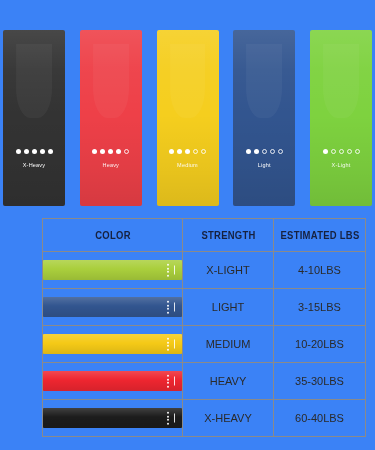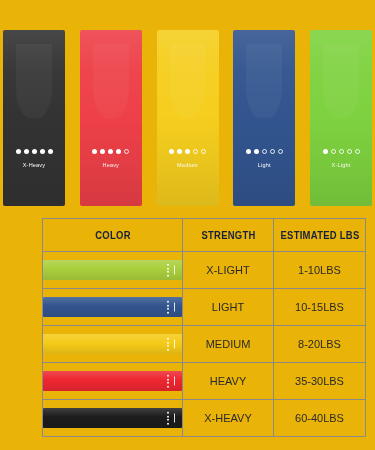--- a/index.html
+++ b/index.html
@@ -10,21 +10,21 @@
     width: 375px;
     height: 450px;
     background: #ffffff;
     font-family: "Liberation Sans", sans-serif;
     overflow: hidden;
   }
   #page {
     position: relative;
     width: 375px;
     height: 450px;
-    background: #eab308;
+    background: #3b82f6;
   }
 
   
   #bands {
     position: absolute;
     left: 0;
     top: 30px;
     width: 375px;
     height: 176px;
     display: flex;
@@ -250,51 +250,51 @@
               <div class="swatch-dots">
                 <span class="sdot"></span>
                 <span class="sdot"></span>
                 <span class="sdot"></span>
                 <span class="sdot"></span>
               </div>
               <span class="swatch-tick"></span>
             </div>
           </td>
           <td>X-LIGHT</td>
-          <td>1-10LBS</td>
+          <td>4-10LBS</td>
         </tr>
         <tr>
           <td class="swatch-cell">
             <div class="swatch" style="background: rgb(50, 85, 143);">
               <div class="swatch-dots">
                 <span class="sdot"></span>
                 <span class="sdot"></span>
                 <span class="sdot"></span>
                 <span class="sdot"></span>
               </div>
               <span class="swatch-tick"></span>
             </div>
           </td>
           <td>LIGHT</td>
-          <td>10-15LBS</td>
+          <td>3-15LBS</td>
         </tr>
         <tr>
           <td class="swatch-cell">
             <div class="swatch" style="background: rgb(245, 202, 23);">
               <div class="swatch-dots">
                 <span class="sdot"></span>
                 <span class="sdot"></span>
                 <span class="sdot"></span>
                 <span class="sdot"></span>
               </div>
               <span class="swatch-tick"></span>
             </div>
           </td>
           <td>MEDIUM</td>
-          <td>8-20LBS</td>
+          <td>10-20LBS</td>
         </tr>
         <tr>
           <td class="swatch-cell">
             <div class="swatch" style="background: rgb(238, 38, 48);">
               <div class="swatch-dots">
                 <span class="sdot"></span>
                 <span class="sdot"></span>
                 <span class="sdot"></span>
                 <span class="sdot"></span>
               </div>

